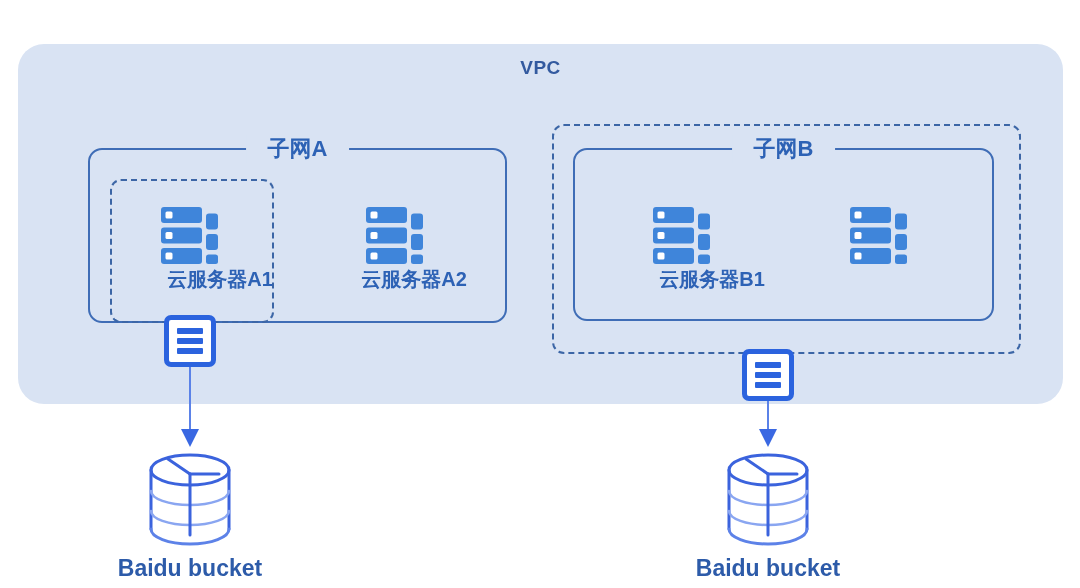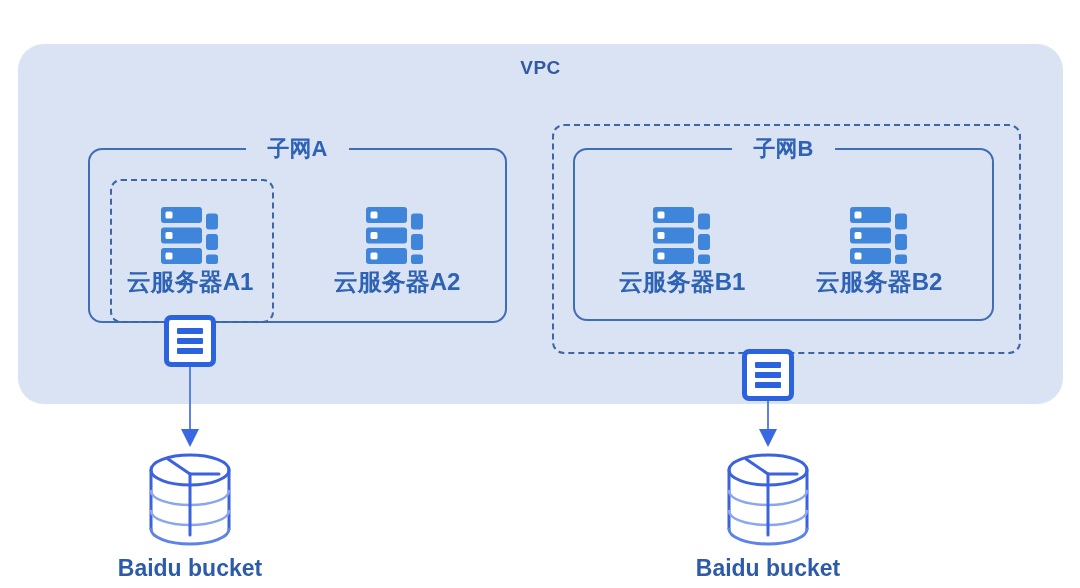--- a/index.html
+++ b/index.html
@@ -36,21 +36,21 @@
   .subnet-label{
     position:absolute;top:-15px;left:50%;transform:translateX(-50%);
     background:var(--vpc-bg);padding:0 22px;line-height:28px;white-space:nowrap;
     font-size:22px;font-weight:bold;color:var(--label-text);
   }
   .dashed-box{
     position:absolute;border:2px dashed var(--dashed-border);border-radius:11px;
   }
   .node-label{
     position:absolute;width:200px;text-align:center;white-space:nowrap;
-    font-size:24px;font-weight:bold;color:var(--label-text);
+    font-size:20px;font-weight:bold;color:var(--label-text);padding-left:30px;
   }
   .server-icon{position:absolute;width:57px;height:57px;}
   .gateway{
     position:absolute;width:52px;height:52px;box-sizing:border-box;
     background:#ffffff;border:5px solid var(--gateway-blue);border-radius:7px;
     display:flex;flex-direction:column;justify-content:center;align-items:center;gap:4px;
   }
   .gateway .bar{width:26px;height:6px;background:var(--gateway-blue);border-radius:1px;}
   .flow-line{position:absolute;width:2px;background:var(--arrow-line);}
   .arrow-head{
@@ -142,23 +142,22 @@
       <rect x="45" y="47.5" width="12" height="9.5" rx="2.5"></rect>
     </g>
     <g fill="#ffffff">
       <rect x="4.5" y="4.5" width="7" height="7" rx="1.5"></rect>
       <rect x="4.5" y="25" width="7" height="7" rx="1.5"></rect>
       <rect x="4.5" y="45.5" width="7" height="7" rx="1.5"></rect>
     </g>
   </svg>
 
   <div class="node-label" style="left:90px;top:242px;">云服务器A1</div>
-  <div class="node-label" style="left:297px;top:242px;text-align:center;">云服务器A2</div>
+  <div class="node-label" style="left:284px;top:242px;text-align:center;">云服务器A2</div>
   <div class="node-label" style="left:582px;top:242px;">云服务器B1</div>
-  <div class="node-label" style="left:779px;top:242px;">云服务器B2</div>
 
   <div class="gateway" style="left:164px;top:291px;">
     <div class="bar"></div>
     <div class="bar"></div>
     <div class="bar"></div>
   </div>
   <div class="gateway" style="left:742px;top:325px;">
     <div class="bar"></div>
     <div class="bar"></div>
     <div class="bar"></div>

